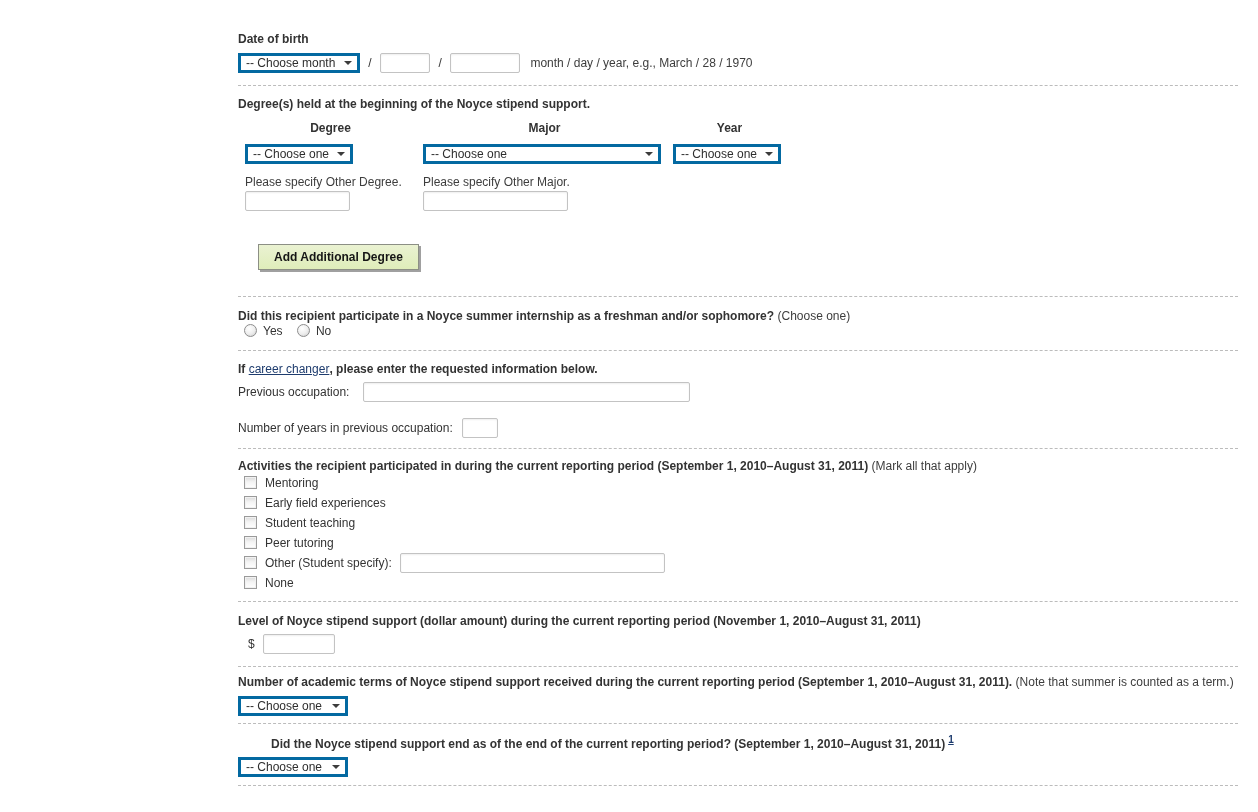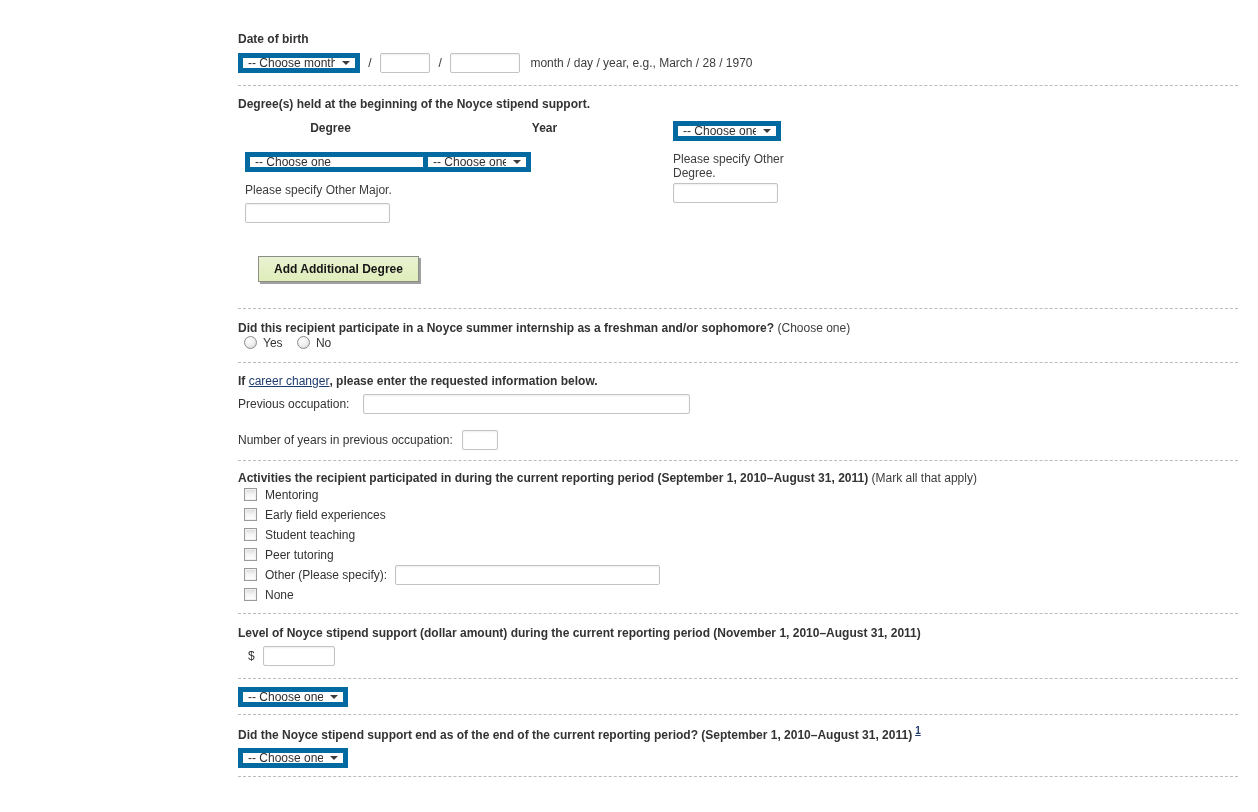--- a/index.html
+++ b/index.html
@@ -29,21 +29,21 @@
     background:#fff;
     vertical-align: middle;
   }
   
   .select {
     display: inline-flex;
     align-items: center;
     justify-content: space-between;
     height: 20px;
     background: #ffffff;
-    border: 5px solid #0369a1;
+    border: 3px solid #0369a1;
     padding: 0 5px 0 5px;
     vertical-align: middle;
     cursor: default;
     color:#2e2e2e;
   }
   .sel-text { white-space: nowrap; overflow: hidden; }
   .arrow {
     width: 0; height: 0;
     border-left: 4px solid transparent;
     border-right: 4px solid transparent;
@@ -131,21 +131,21 @@
   .dollar { margin-left: 10px; margin-right: 5px; }
   .w-amt { width: 72px; }
 
   
   .sec-terms { padding: 8px 0 7px; }
   .sec-terms .h { margin-bottom: 6px; line-height: 15px; }
   .w-choose { width: 110px; }
 
   
   .sec-end { padding: 10px 0 8px; }
-  .sec-end .h { margin-bottom: 6px; }
+  .sec-end .h { margin-bottom: 6px; margin-left: 33px; }
   .fn-link { color:#1e3c6e; font-weight:bold; text-decoration: underline; cursor:pointer; }
   sup { font-size: 10px; margin-left: 3px; }
 </style>
 </head>
 <body>
 
 <div class="page">
 
   <section class="sec sec-dob">
     <div class="h">Date of birth</div>
@@ -159,20 +159,21 @@
       <span class="slash vmid">/</span>
       <input type="text" class="inp w-year" style="">
       <span class="hint vmid">month / day / year, e.g., March / 28 / 1970</span>
     </div>
   </section>
 
   <section class="sec sec-deg">
     <div class="h">Degree(s) held at the beginning of the Noyce stipend support.</div>
     <div class="deg-table">
       <div class="deg-cell deg-head">Degree</div>
+      <div class="deg-cell deg-head">Major</div>
       <div class="deg-cell deg-head">Year</div>
 
       <div class="deg-cell deg-selrow">
         <span class="select w-degree">
             <span class="sel-text">-- Choose one</span>
             <span class="arrow"></span>
           </span>
       </div>
       <div class="deg-cell deg-selrow">
         <span class="select w-major">
@@ -231,38 +232,39 @@
     <div class="chk-row">
       <input type="checkbox" class="check" style="">
         <label>Student teaching</label>
     </div>
     <div class="chk-row">
       <input type="checkbox" class="check" style="">
         <label>Peer tutoring</label>
     </div>
     <div class="chk-row">
       <input type="checkbox" class="check" style="">
-        <label>Other (Please specify):</label>
+        <label>Other (Student specify):</label>
       <input type="text" class="inp w-other" style="">
     </div>
     <div class="chk-row">
       <input type="checkbox" class="check" style="">
         <label>None</label>
     </div>
   </section>
 
   <section class="sec sec-level">
     <div class="h">Level of Noyce stipend support (dollar amount) during the current reporting period (November 1, 2010–August 31, 2011)</div>
     <div>
       <span class="dollar vmid">$</span>
       <input type="text" class="inp w-amt" style="">
     </div>
   </section>
 
   <section class="sec sec-terms">
+    <div class="h"><span>Number of academic terms of Noyce stipend support received during the current reporting period (September 1, 2010–August 31, 2011).</span> <span class="hint">(Note that summer is counted as a term.)</span></div>
     <span class="select w-choose">
         <span class="sel-text">-- Choose one</span>
         <span class="arrow"></span>
       </span>
   </section>
 
   <section class="sec sec-end">
     <div class="h"><span>Did the Noyce stipend support end as of the end of the current reporting period? (September 1, 2010–August 31, 2011)</span><sup><a class="fn-link">1</a></sup></div>
     <span class="select w-choose">
         <span class="sel-text">-- Choose one</span>

